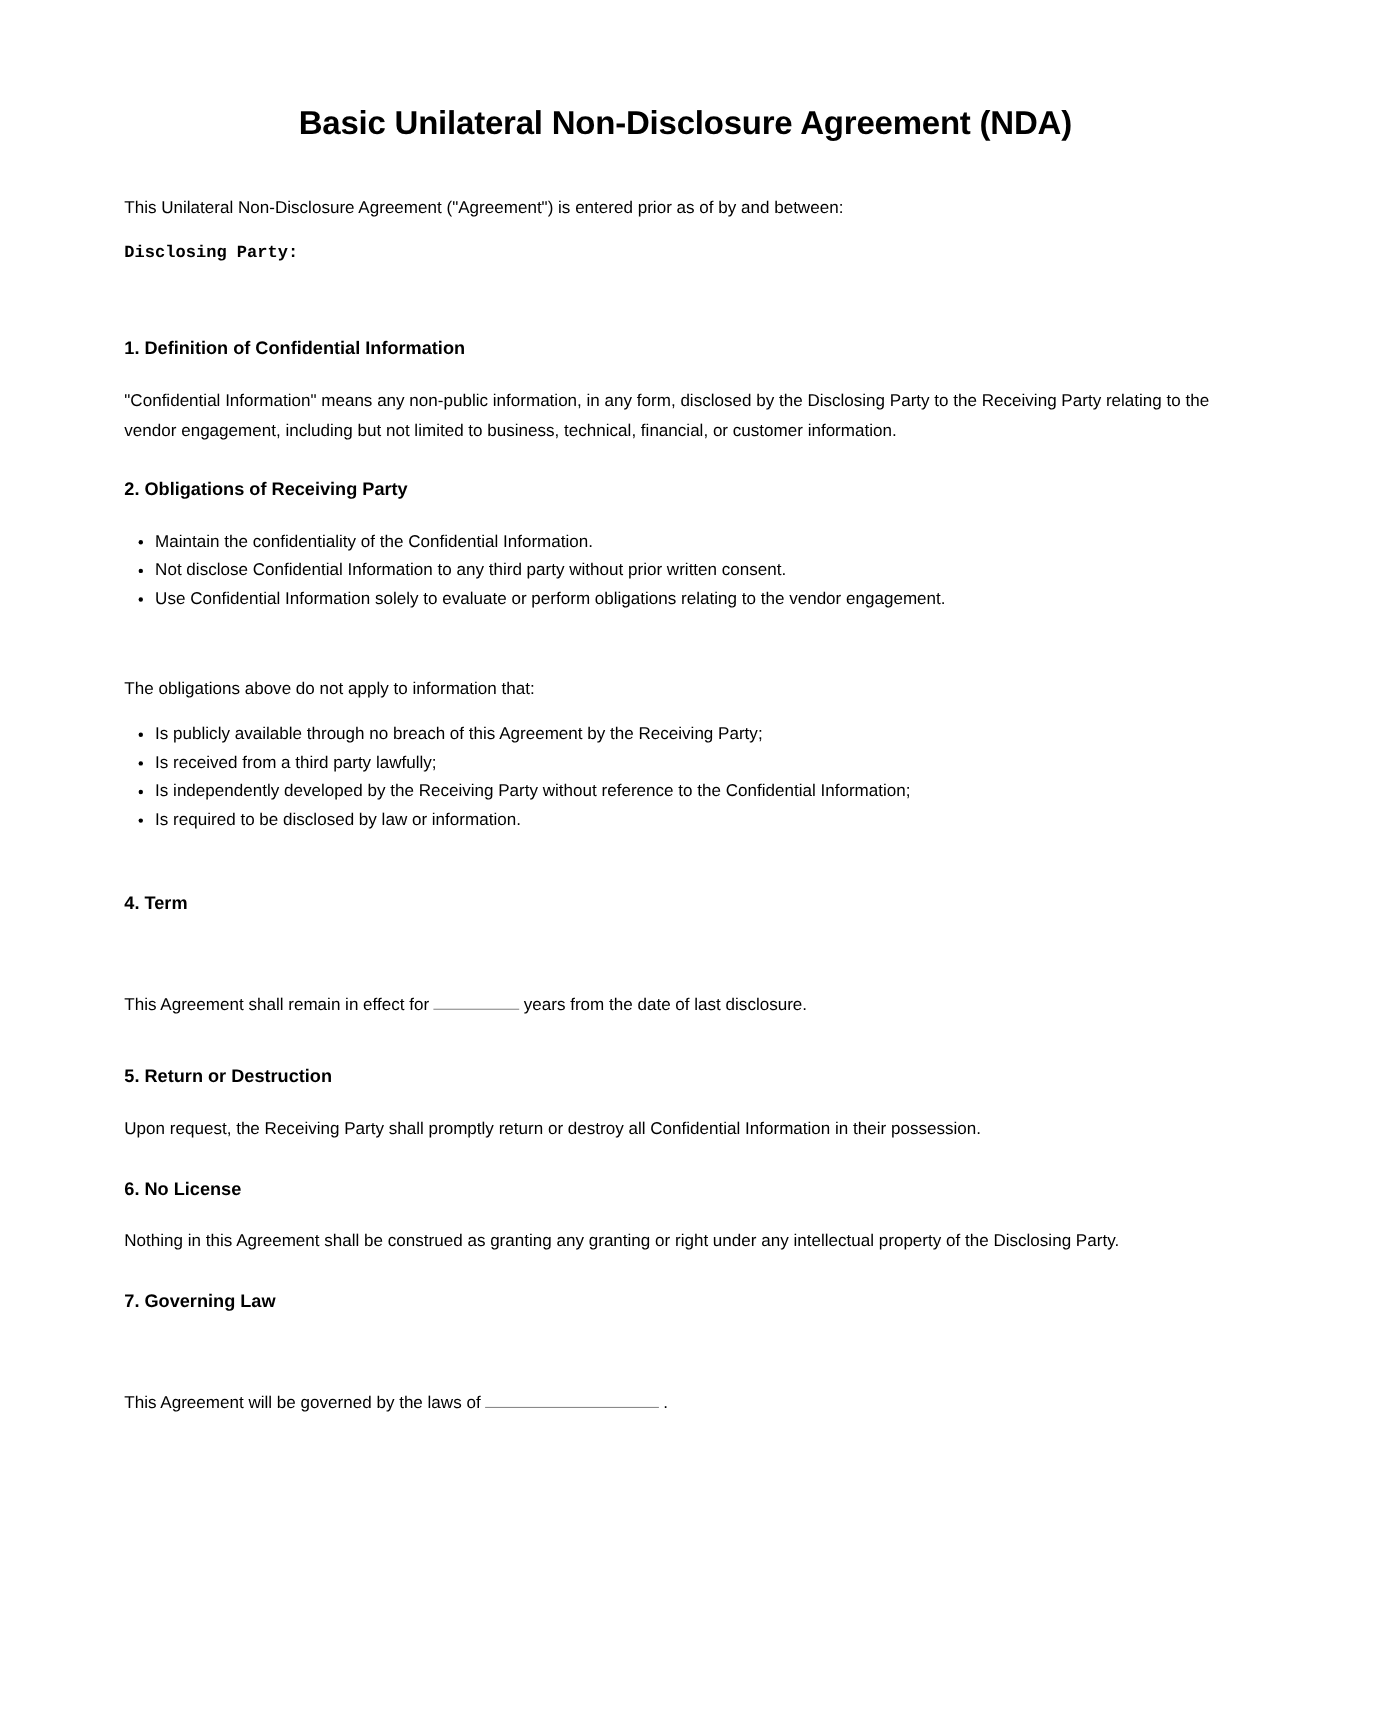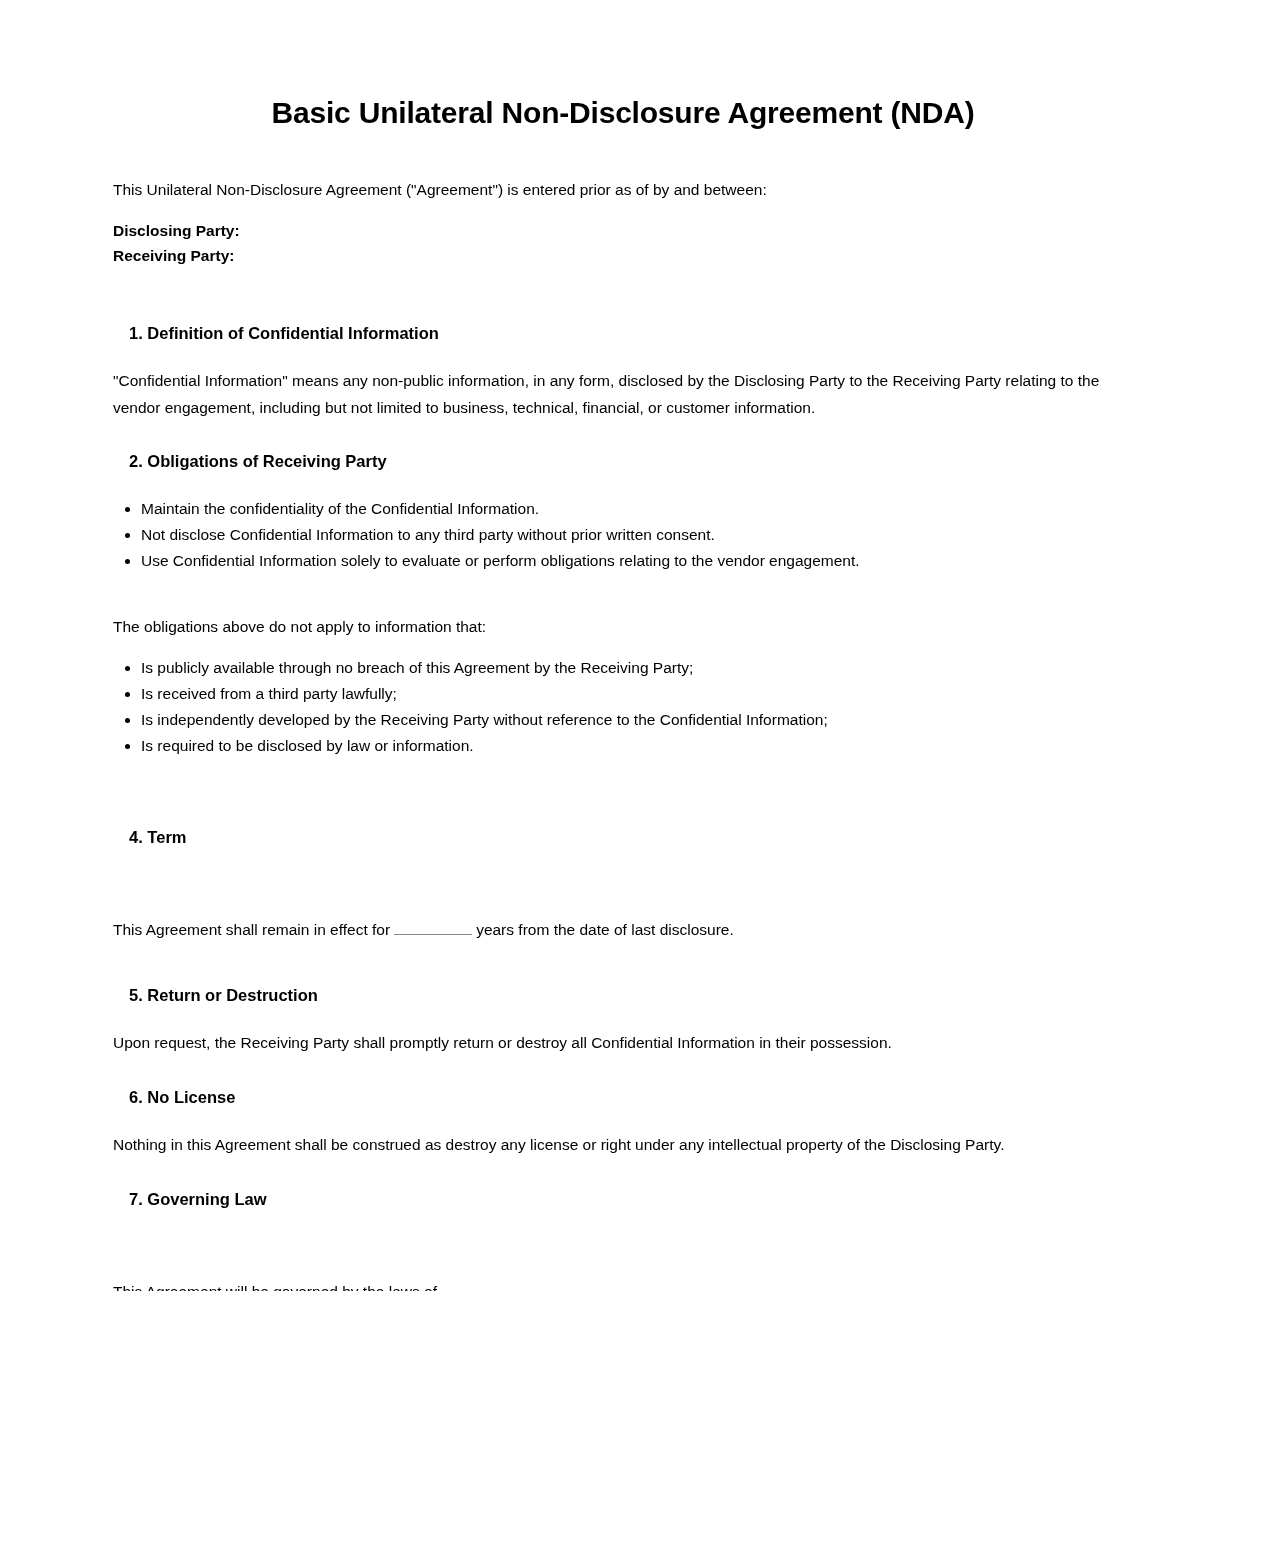--- a/index.html
+++ b/index.html
@@ -50,21 +50,21 @@
   }
   p.party-block {
     font-size: 15.5px;
     line-height: 25px;
     margin: 0;
     font-weight: bold;
   }
   h2.section-heading {
     font-size: 16.5px;
     font-weight: bold;
-    margin: 16px;
+    margin: 0;
     line-height: 22px;
   }
   ul.bullet-list {
     margin: 0;
     padding: 0 0 0 28px;
     list-style-type: disc;
   }
   ul.bullet-list li {
     font-size: 15.5px;
     line-height: 26px;
@@ -89,23 +89,22 @@
 
 <div class="page">
   <div class="doc">
 
     <h1 class="doc-title">Basic Unilateral Non-Disclosure Agreement (NDA)</h1>
 
     <div class="blk" style="top:176px;">
       <p class="body-text">This Unilateral Non-Disclosure Agreement ("Agreement") is entered prior as of by and between:</p>
     </div>
 
-    <div class="blk" style="top:218px;">
+    <div class="blk" style="top:218px;font-family:Liberation Mono, monospace;">
       <p class="party-block">Disclosing Party:</p>
-      <p class="party-block">Receiving Party:</p>
     </div>
 
     <div class="blk" style="top:306px;">
       <h2 class="section-heading">1. Definition of Confidential Information</h2>
       <p class="body-text" style="margin-top:23px;">"Confidential Information" means any non-public information, in any form, disclosed by the Disclosing Party to the Receiving Party relating to the vendor engagement, including but not limited to business, technical, financial, or customer information.</p>
     </div>
 
     <div class="blk" style="top:434px;">
       <h2 class="section-heading">2. Obligations of Receiving Party</h2>
       <ul class="bullet-list" style="margin-top:24px;">
@@ -132,21 +131,21 @@
       </p>
     </div>
 
     <div class="blk" style="top:968px;">
       <h2 class="section-heading">5. Return or Destruction</h2>
       <p class="body-text" style="margin-top:23px;">Upon request, the Receiving Party shall promptly return or destroy all Confidential Information in their possession.</p>
     </div>
 
     <div class="blk" style="top:1070px;">
       <h2 class="section-heading">6. No License</h2>
-      <p class="body-text" style="margin-top:23px;">Nothing in this Agreement shall be construed as destroy any license or right under any intellectual property of the Disclosing Party.</p>
+      <p class="body-text" style="margin-top:23px;">Nothing in this Agreement shall be construed as granting any granting or right under any intellectual property of the Disclosing Party.</p>
     </div>
 
     <div class="blk" style="top:1172px;">
       <h2 class="section-heading">7. Governing Law</h2>
       <p class="body-text" style="margin-top:68px;">
         <span>This Agreement will be governed by the laws of</span><span class="blank-field long" title=""></span><span>.</span>
       </p>
     </div>
 
   </div>

